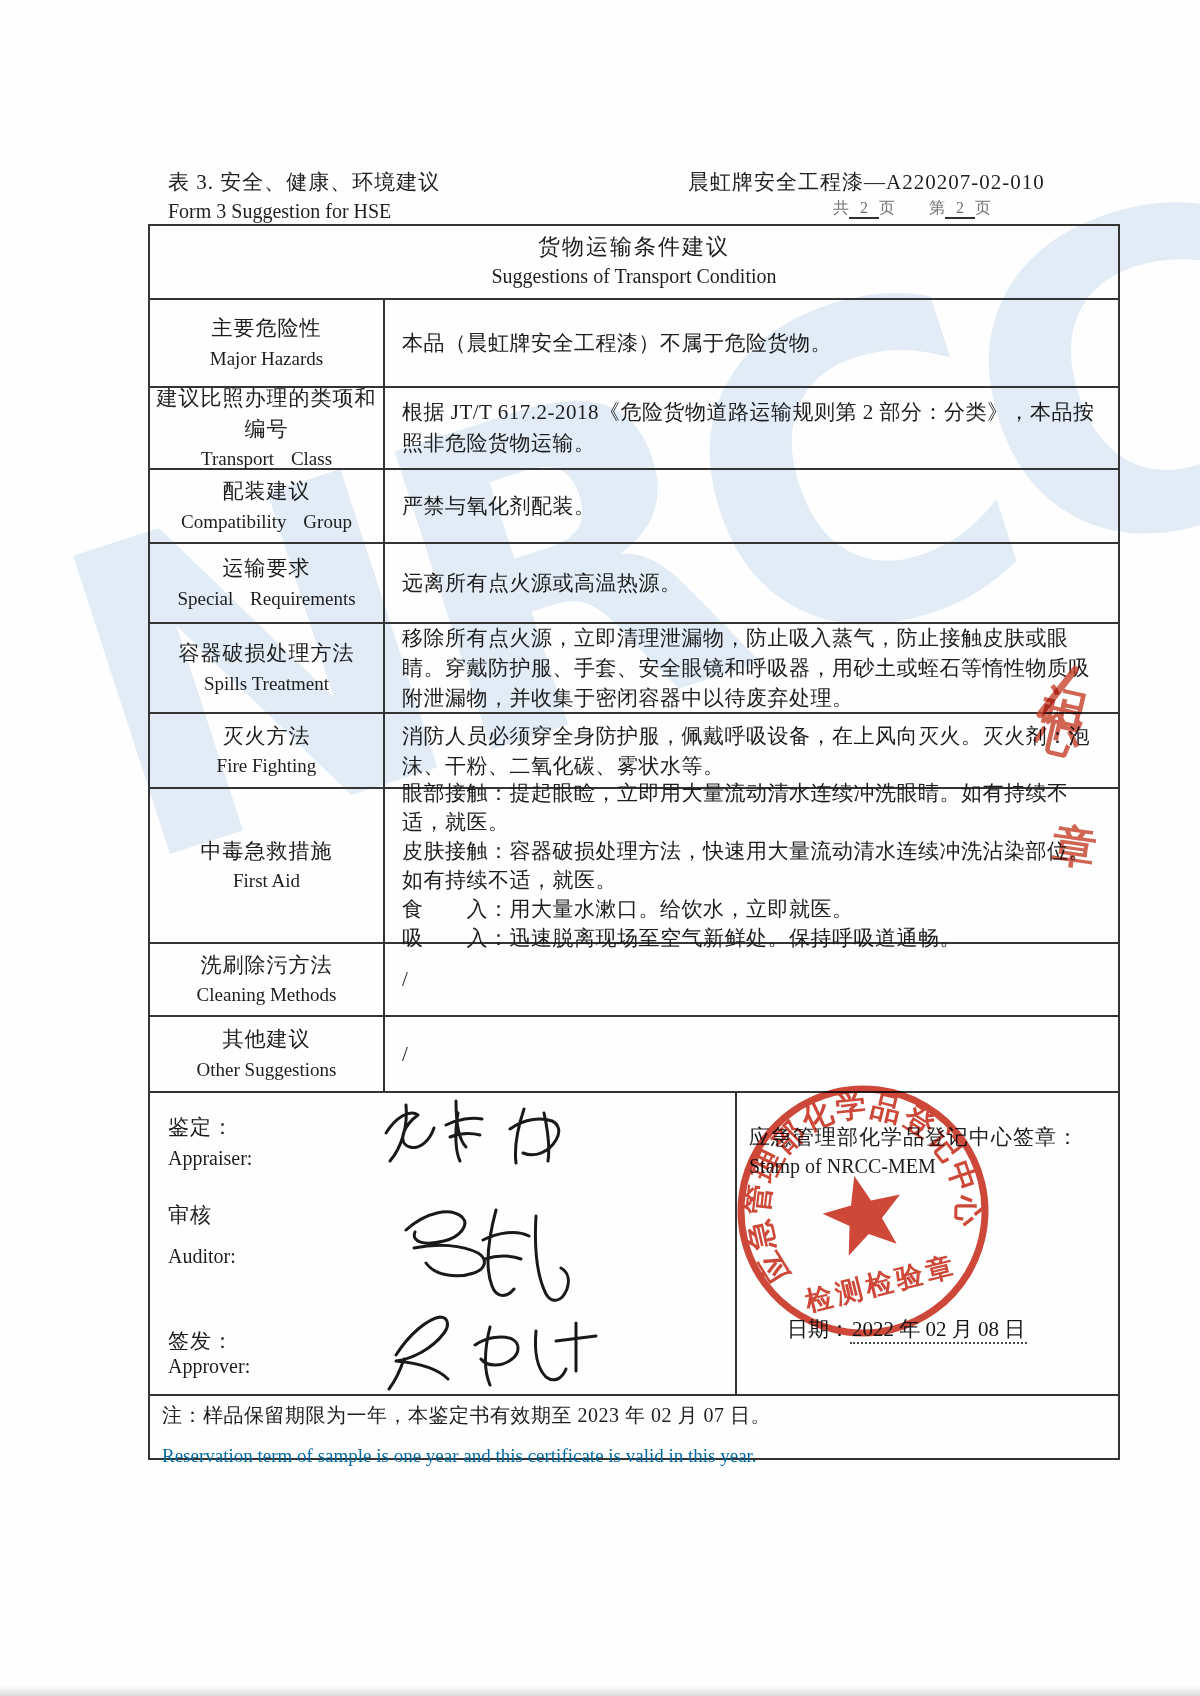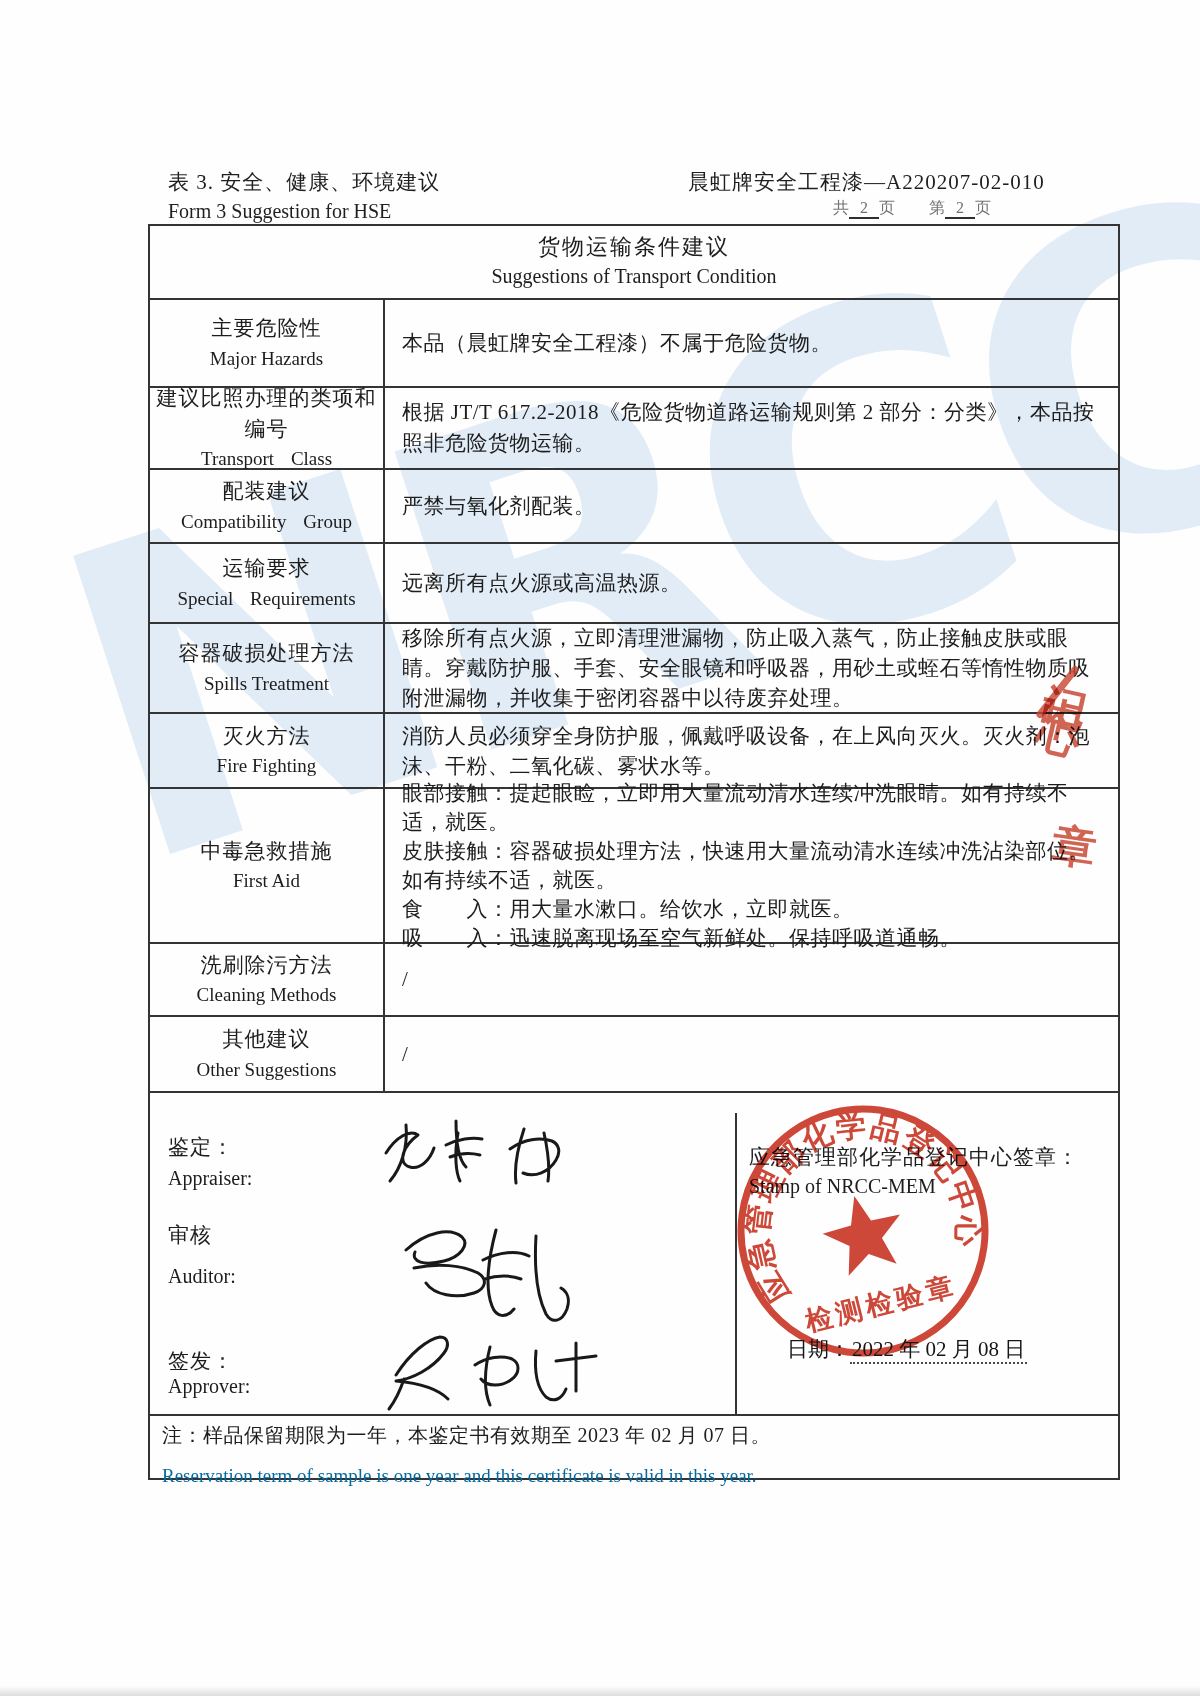--- a/index.html
+++ b/index.html
@@ -41,21 +41,21 @@
   }
   .t-label .lz{font-size:21px;letter-spacing:1px;color:#1d1d1d;line-height:1.45;}
   .t-label .le{font-size:19px;color:#1d1d1d;line-height:1.4;margin-top:2px;}
   .t-label .le.wide{word-spacing:12px;}
   .t-content{
     flex:1;display:flex;flex-direction:column;justify-content:center;
     padding:6px 14px 6px 17px;box-sizing:border-box;
   }
   .t-content .cl{font-size:21px;line-height:31px;color:#1d1d1d;letter-spacing:0.5px;}
   
-  .t-sign{display:flex;border-bottom:2px solid #343434;height:301px;margin-top:20px;}
+  .t-sign{display:flex;border-bottom:2px solid #343434;height:301px;}
   .sign-left{width:585px;border-right:2px solid #343434;flex:none;position:relative;}
   .sign-right{flex:1;position:relative;}
   .sig-label-zh{position:absolute;left:18px;font-size:21px;letter-spacing:1px;color:#1d1d1d;}
   .sig-label-en{position:absolute;left:18px;font-size:20px;color:#1d1d1d;}
   .sig-svg{position:absolute;z-index:2;}
   .sig-svg path{fill:none;stroke:#191919;stroke-width:3;stroke-linecap:round;stroke-linejoin:round;}
   .stamp-label-zh{position:absolute;left:12px;top:30px;font-size:21px;letter-spacing:1px;color:#1d1d1d;}
   .stamp-label-en{position:absolute;left:12px;top:62px;font-size:20px;color:#1d1d1d;}
   .date-line{position:absolute;left:50px;top:222px;font-size:21px;color:#161616;z-index:4;white-space:nowrap;}
   .date-ul{border-bottom:2px dotted #4a4a4a;padding:0 2px 1px 2px;}

